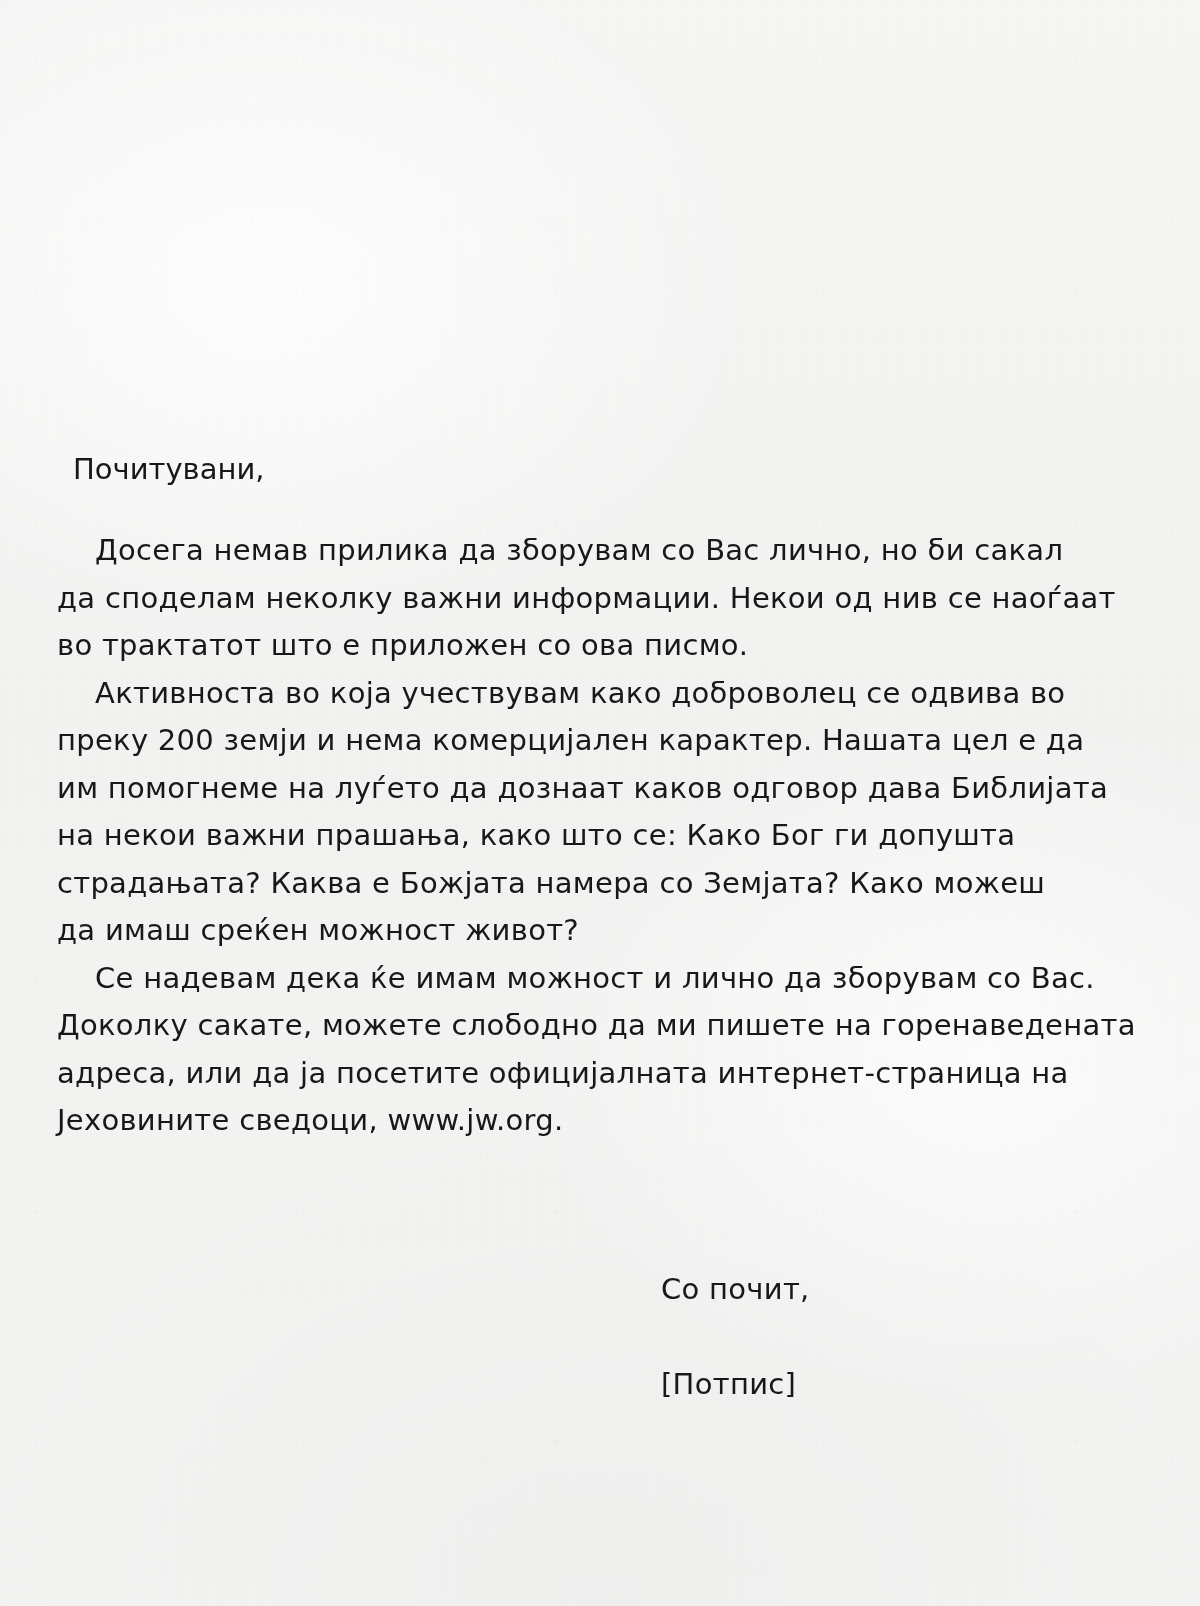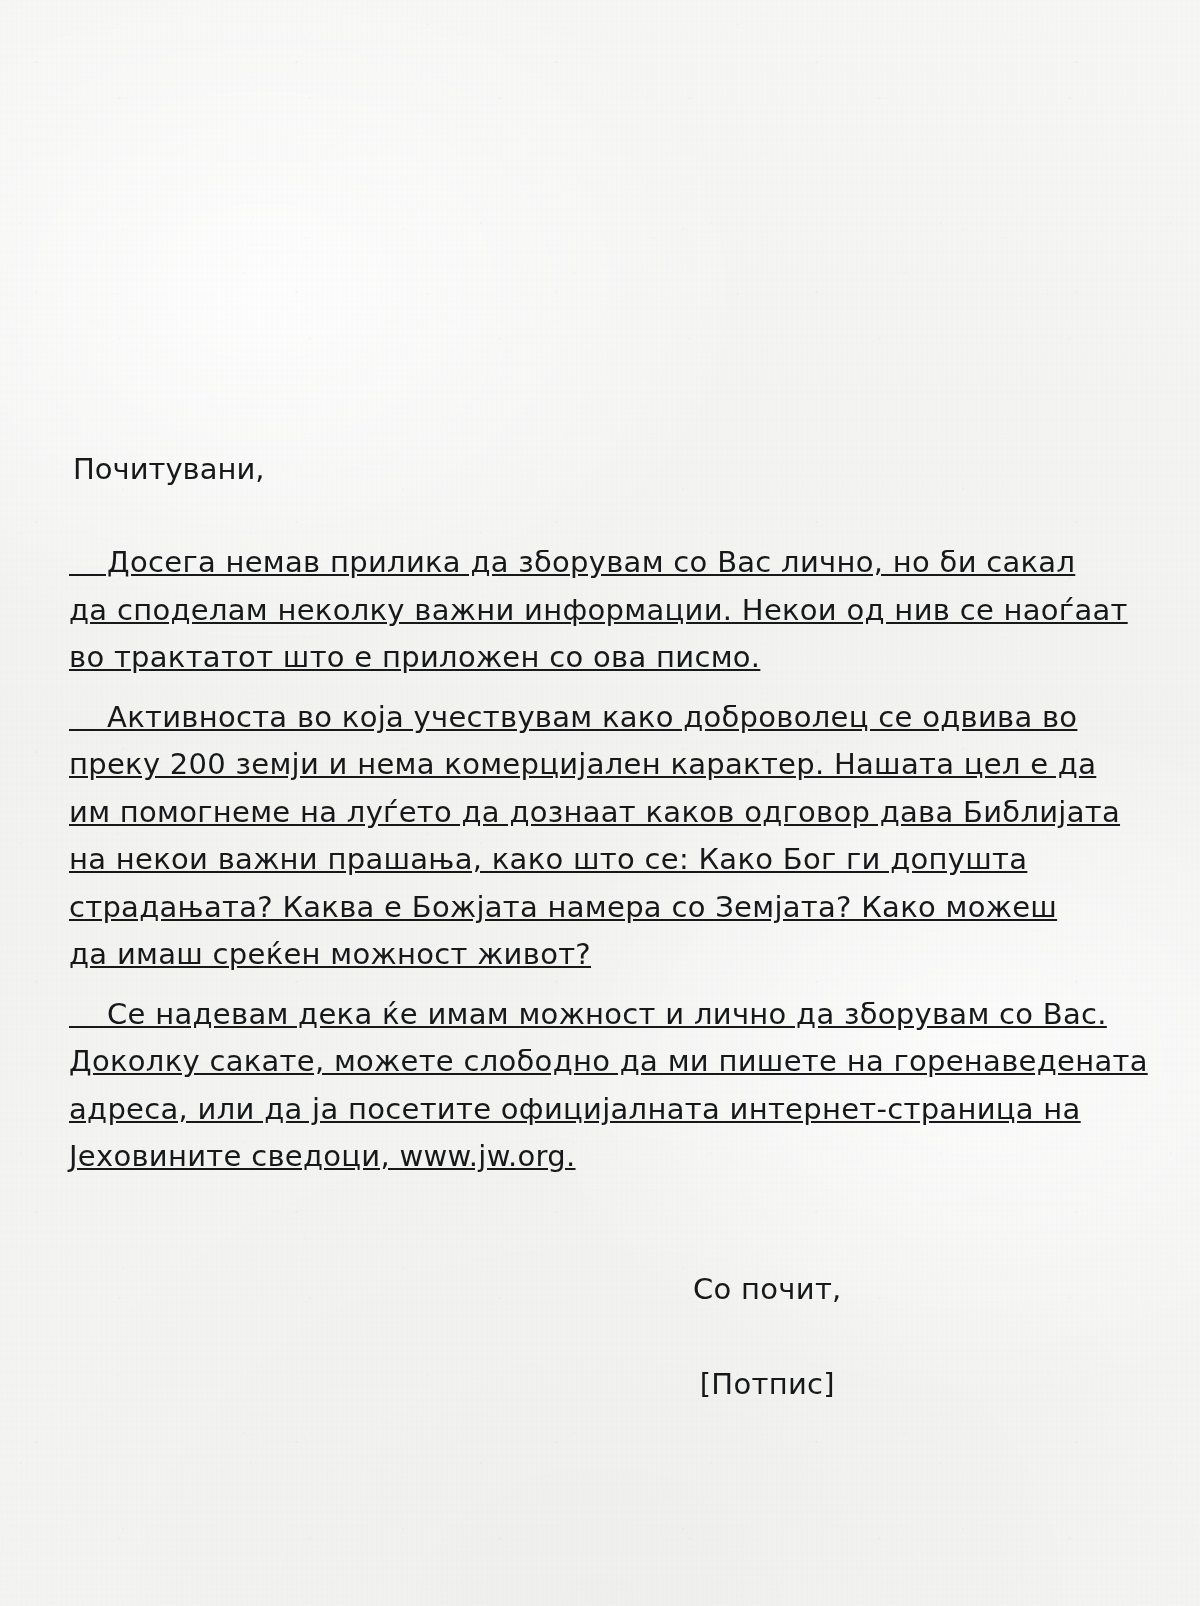--- a/index.html
+++ b/index.html
@@ -103,32 +103,31 @@
   
   .body-block {
     position: absolute;
     left: 57px;
     top: 527px;
     width: 1090px;
     font-size: 29px;
     line-height: 47.5px;
     font-weight: 400;
   }
-  .para { margin: 12px; text-decoration: underline; }
+  .para { margin: 0; }
   .para + .para { margin-top: 0px; }
 
   
   .closing-block {
     position: absolute;
-    left: 693px;
+    left: 661px;
     top: 1266px;
     font-size: 29px;
     line-height: 47px;
     font-weight: 400;
-    text-align: center;
   }
   .closing-gap { height: 48px; }
 </style>
 </head>
 <body>
 
 <div class="sheet">
   <div class="layer">
 
 

